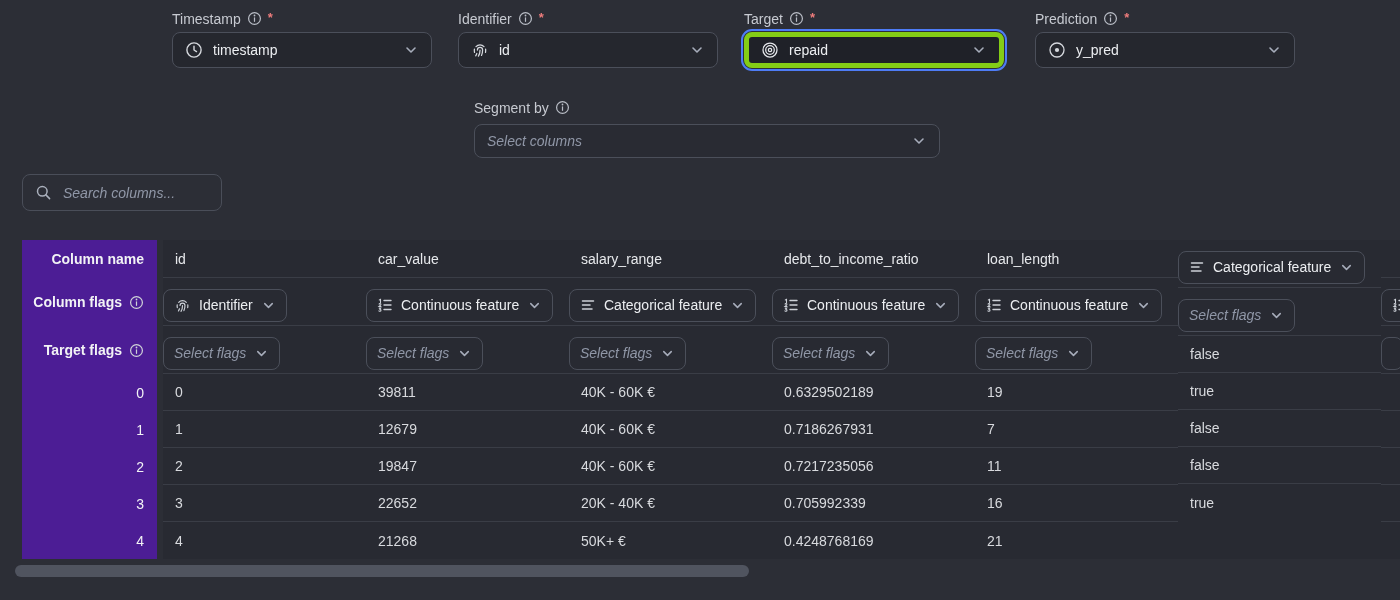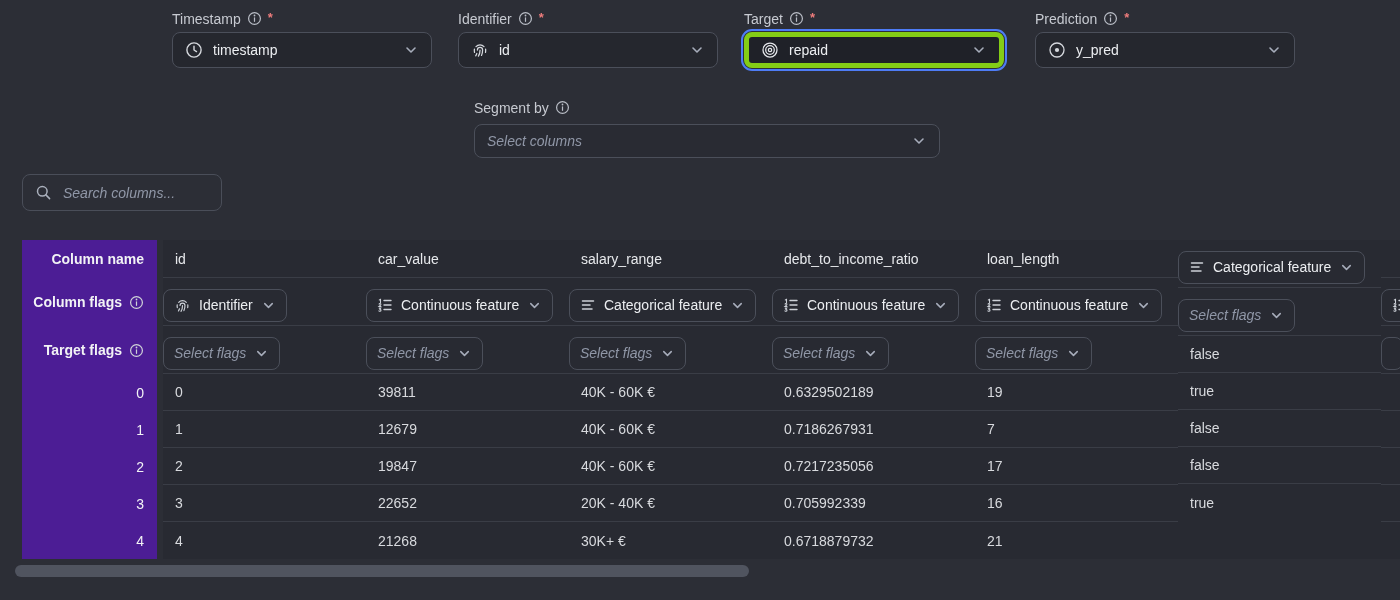--- a/index.html
+++ b/index.html
@@ -305,21 +305,21 @@
         <span class="placeholder">Select flags</span>
         <svg width="15" height="15" viewBox="0 0 16 16">
             <path d="M4 6l4 4 4-4" fill="none" stroke="#a7adbb" stroke-width="1.6" stroke-linecap="round" stroke-linejoin="round"></path>
           </svg>
       </div>
     </div>
     <div class="cell h-row data-cell">40K - 60K €</div>
     <div class="cell h-row data-cell">40K - 60K €</div>
     <div class="cell h-row data-cell">40K - 60K €</div>
     <div class="cell h-row data-cell">20K - 40K €</div>
-    <div class="cell h-row data-cell">30K+ €</div>
+    <div class="cell h-row data-cell">50K+ €</div>
   </div>
 
   <div class="col">
     <div class="cell h-name data-cell name-cell">debt_to_income_ratio</div>
     <div class="cell h-type data-cell" style="padding-left:0">
       <div class="dd">
         <svg width="16" height="16" viewBox="0 0 16 16" fill="none" stroke="#cdd1d8" stroke-width="1.4" stroke-linecap="round">
             <path d="M7 3.5h7M7 8h7M7 12.5h7"></path>
             <path d="M2.3 2.9l1.2-.6v3.2" stroke-width="1.1"></path>
             <path d="M2.1 7.1c.3-.5 1-.7 1.5-.3.4.3.3.9-.1 1.3L2 9.5h2" stroke-width="1.1"></path>
@@ -336,21 +336,21 @@
         <span class="placeholder">Select flags</span>
         <svg width="15" height="15" viewBox="0 0 16 16">
             <path d="M4 6l4 4 4-4" fill="none" stroke="#a7adbb" stroke-width="1.6" stroke-linecap="round" stroke-linejoin="round"></path>
           </svg>
       </div>
     </div>
     <div class="cell h-row data-cell">0.6329502189</div>
     <div class="cell h-row data-cell">0.7186267931</div>
     <div class="cell h-row data-cell">0.7217235056</div>
     <div class="cell h-row data-cell">0.705992339</div>
-    <div class="cell h-row data-cell">0.6718879732</div>
+    <div class="cell h-row data-cell">0.4248768169</div>
   </div>
 
   <div class="col">
     <div class="cell h-name data-cell name-cell">loan_length</div>
     <div class="cell h-type data-cell" style="padding-left:0">
       <div class="dd">
         <svg width="16" height="16" viewBox="0 0 16 16" fill="none" stroke="#cdd1d8" stroke-width="1.4" stroke-linecap="round">
             <path d="M7 3.5h7M7 8h7M7 12.5h7"></path>
             <path d="M2.3 2.9l1.2-.6v3.2" stroke-width="1.1"></path>
             <path d="M2.1 7.1c.3-.5 1-.7 1.5-.3.4.3.3.9-.1 1.3L2 9.5h2" stroke-width="1.1"></path>
@@ -365,21 +365,21 @@
     <div class="cell h-flags data-cell" style="padding-left:0">
       <div class="dd">
         <span class="placeholder">Select flags</span>
         <svg width="15" height="15" viewBox="0 0 16 16">
             <path d="M4 6l4 4 4-4" fill="none" stroke="#a7adbb" stroke-width="1.6" stroke-linecap="round" stroke-linejoin="round"></path>
           </svg>
       </div>
     </div>
     <div class="cell h-row data-cell">19</div>
     <div class="cell h-row data-cell">7</div>
-    <div class="cell h-row data-cell">17</div>
+    <div class="cell h-row data-cell">11</div>
     <div class="cell h-row data-cell">16</div>
     <div class="cell h-row data-cell">21</div>
   </div>
 
   <div class="col">
     <div class="cell h-type data-cell" style="padding-left:0">
       <div class="dd">
         <svg width="16" height="16" viewBox="0 0 16 16" fill="none" stroke="#cdd1d8" stroke-width="1.5" stroke-linecap="round">
             <path d="M2.5 4h11M2.5 8h7.5M2.5 12h9.5"></path>
           </svg>

